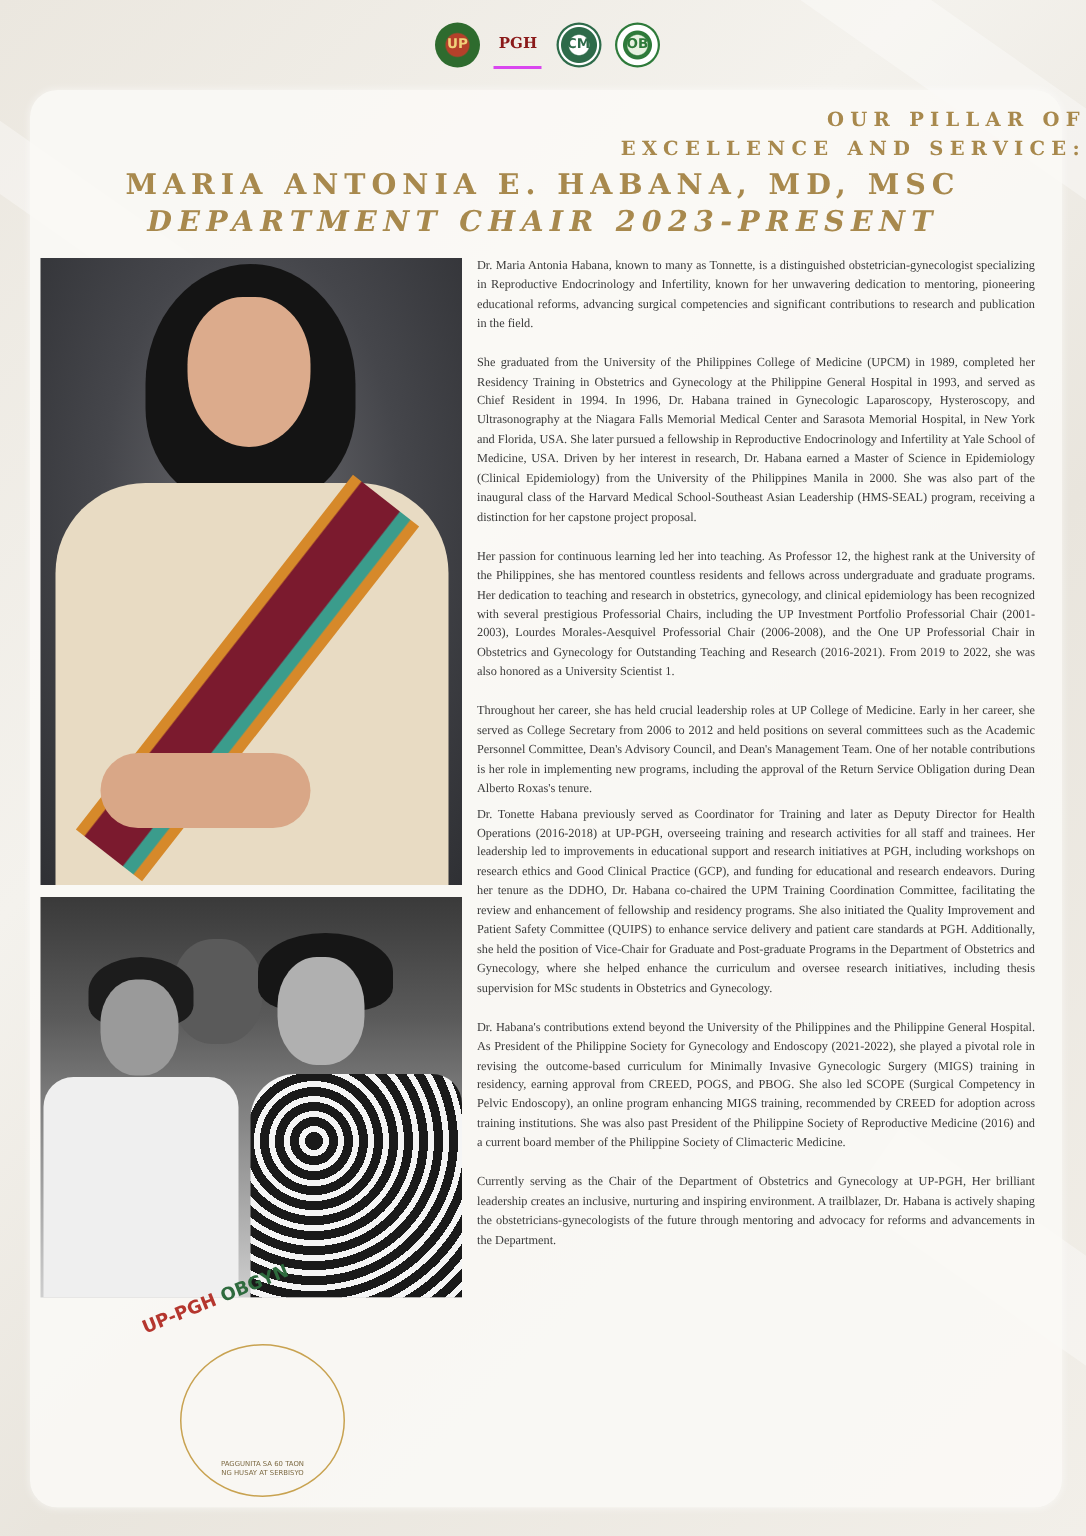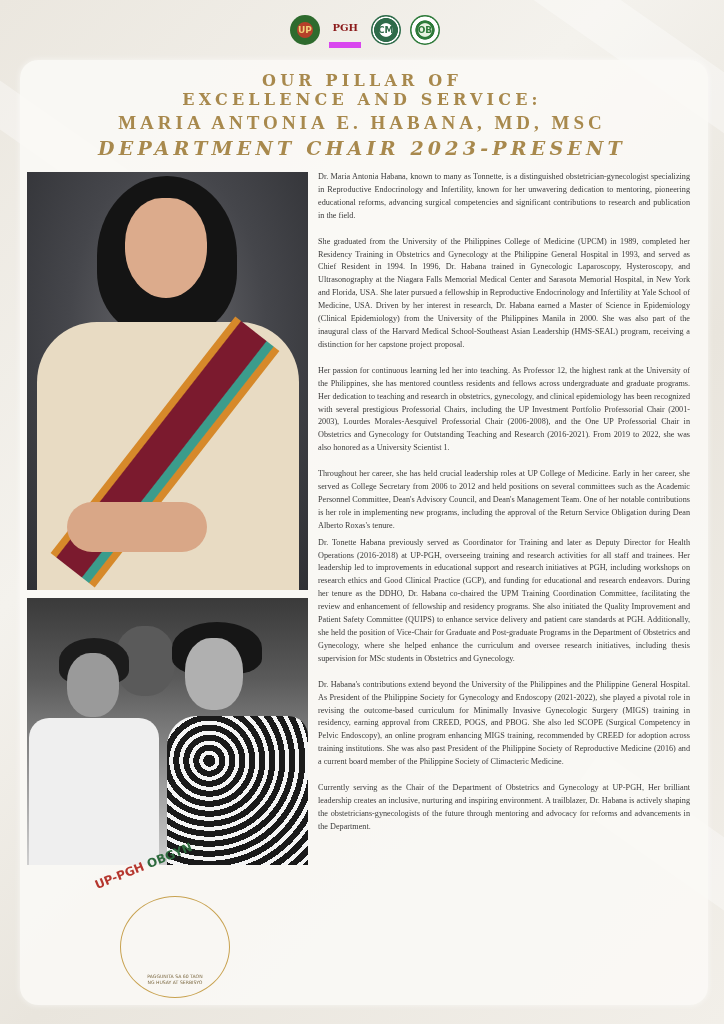--- a/index.html
+++ b/index.html
@@ -5,32 +5,32 @@
     html, body { margin: 0; padding: 0; }
     body {
       width: 724px; height: 1024px; overflow: hidden; position: relative;
       background: linear-gradient(135deg, #ebe7df 0%, #f4f2ed 35%, #e9e5dd 60%, #f2efe9 100%);
       font-family: "DejaVu Serif", serif;
     }
     .bg-shape { position: absolute; background: rgba(255,255,255,0.35); transform: rotate(35deg); }
     .logos { position: absolute; top: 12px; left: 290px; width: 150px; height: 36px; display: flex; gap: 8px; align-items: center; justify-content: space-between; }
     .logo { width: 30px; height: 30px; border-radius: 50%; display: flex; align-items: center; justify-content: center; font-size: 9px; font-family: "DejaVu Sans", sans-serif; font-weight: bold; }
     .logo.up { background: radial-gradient(circle, #b5402a 35%, #2e6b2e 40%, #2e6b2e 70%, #1f4f1f 100%); color: #f1d27a; }
-    .logo.pgh { width: 32px; border-radius: 0; background: transparent; color: #8b1a1a; border-bottom: 6px solid #d946ef; font-family: "DejaVu Serif", serif; font-size: 10px; }
+    .logo.pgh { width: 32px; border-radius: 0; background: transparent; color: #8b1a1a; border-bottom: 2px solid #d946ef; font-family: "DejaVu Serif", serif; font-size: 10px; }
     .logo.cm { background: radial-gradient(circle, #fff 30%, #2e6b4a 34%, #2e6b4a 55%, #fff 58%, #fff 62%, #2e6b4a 65%); color: #2e6b4a; }
     .logo.obg { background: radial-gradient(circle, #e7f1e0 30%, #2e7a3a 34%, #2e7a3a 44%, #fff 47%, #fff 62%, #2e7a3a 65%); color: #2e7a3a; }
 
     .card {
       position: absolute; left: 20px; top: 60px; width: 688px; height: 945px;
       background: rgba(250,249,246,0.88); border-radius: 18px;
       box-shadow: 0 0 6px rgba(255,255,255,0.6);
     }
     .heading { position: absolute; left: 0; top: 71px; width: 724px; text-align: center; color: #a8894d; font-family: "DejaVu Serif", serif; font-weight: bold; }
-    .h1 { font-size: 16px; letter-spacing: 4.2px; line-height: 19px; }
-    .h2 { font-size: 19px; letter-spacing: 4px; line-height: 26px; margin-top: 1px; font-family: Liberation Serif, serif; }
+    .h1 { font-size: 13px; letter-spacing: 4.2px; line-height: 19px; text-align: right; }
+    .h2 { font-size: 19px; letter-spacing: 4px; line-height: 26px; margin-top: 1px; }
     .h3 { font-size: 19px; letter-spacing: 4.2px; line-height: 24px; font-style: italic; }
 
     .photo { position: absolute; left: 27px; width: 281px; overflow: hidden; }
     .photo1 { top: 172px; height: 418px; background: radial-gradient(ellipse at 50% 40%, #6a6a6e 0%, #45464b 50%, #2f3034 100%); }
     .photo2 { top: 598px; height: 267px; background: linear-gradient(180deg, #3a3a3a 0%, #5a5a5a 30%, #cfcfcf 100%); filter: grayscale(1); }
     .p-hair { position: absolute; left: 70px; top: 4px; width: 140px; height: 160px; background: #141414; border-radius: 50% 50% 40% 40%; }
     .p-face { position: absolute; left: 98px; top: 26px; width: 82px; height: 100px; background: #dcab8c; border-radius: 45% 45% 50% 50%; }
     .p-blouse { position: absolute; left: 10px; top: 150px; width: 262px; height: 268px; background: #e8dbc3; border-radius: 60px 60px 0 0; }
     .p-sash { position: absolute; left: 110px; top: 130px; width: 56px; height: 300px; background: linear-gradient(90deg, #d6892a 0%, #d6892a 12%, #7b1a2e 14%, #7b1a2e 70%, #3b9c8c 72%, #3b9c8c 86%, #d6892a 88%); transform: rotate(38deg); }
     .p-hands { position: absolute; left: 40px; top: 330px; width: 140px; height: 50px; background: #d9a787; border-radius: 30px; }

